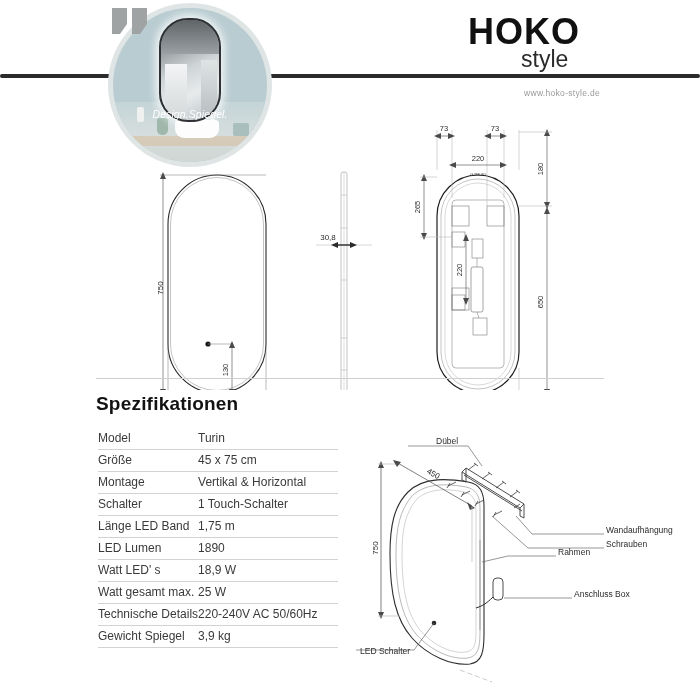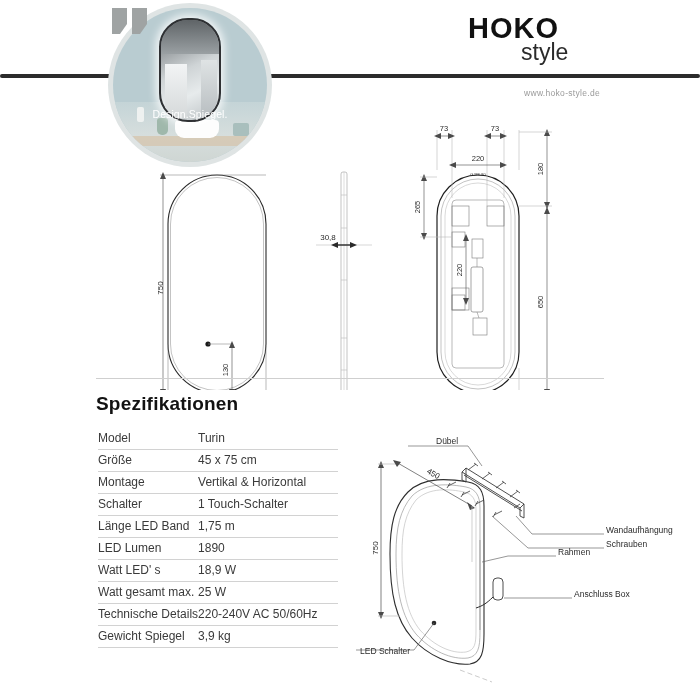--- a/index.html
+++ b/index.html
@@ -147,31 +147,32 @@
   }
   .hero-caption {
     position: absolute;
     left: 0; right: 0;
     bottom: 42px;
     text-align: center;
     color: #ffffff;
     font-size: 10.5px;
     letter-spacing: .1px;
     z-index: 5;
+    font-style: italic;
   }
 
   .brand {
     position: absolute;
     left: 468px;
     top: 14px;
     width: 200px;
     text-align: left;
   }
   .brand-main {
-    font-size: 29px;
+    font-size: 36px;
     font-weight: 700;
     letter-spacing: 1px;
     line-height: 1;
     color: #111111;
     display: flex;
     align-items: center;
   }
   .brand-style {
     font-size: 23px;
     color: #2a2a2a;

